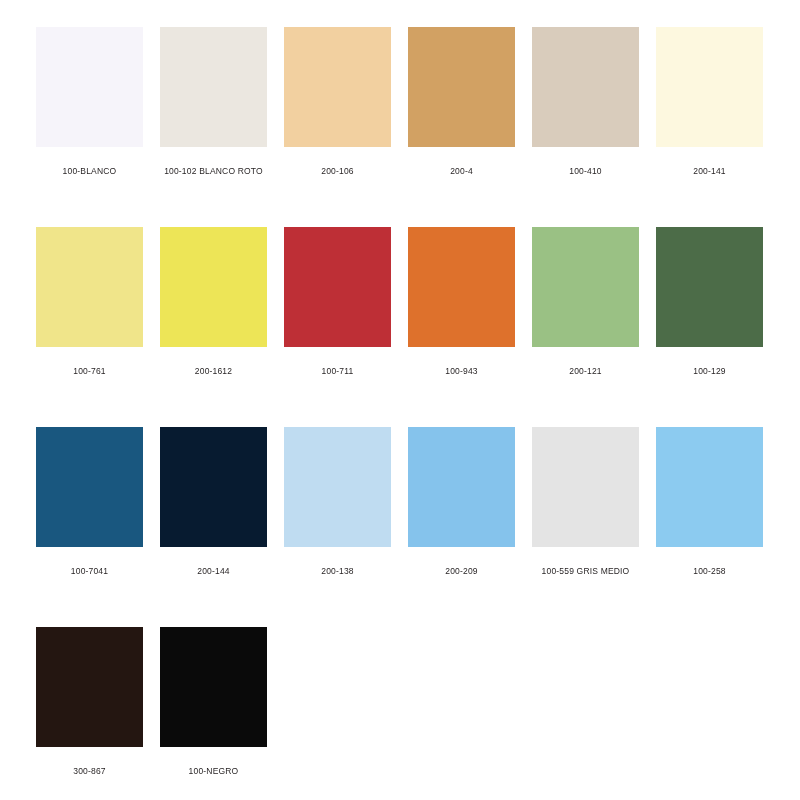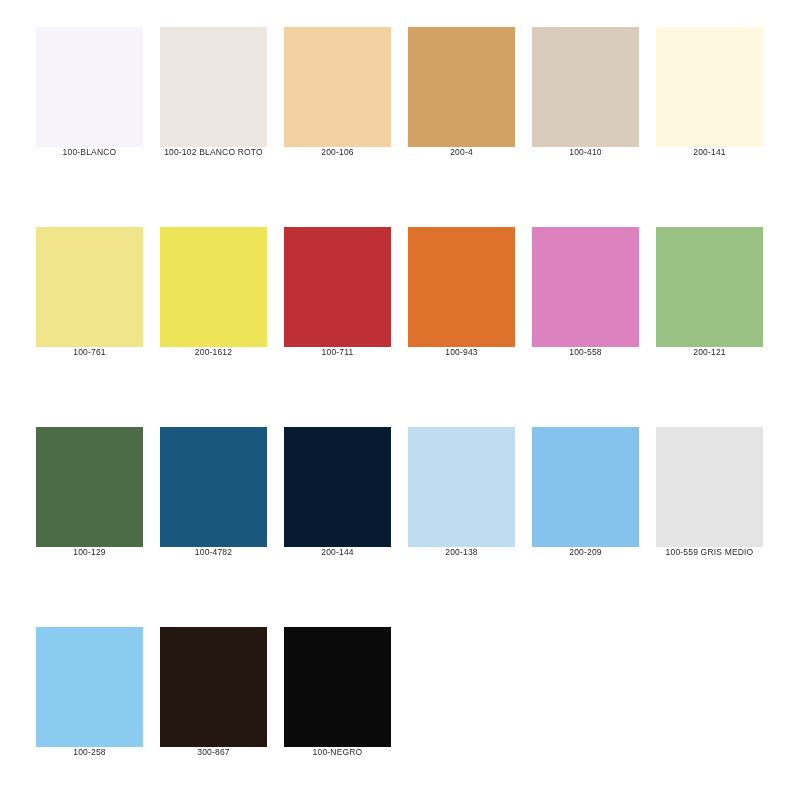--- a/index.html
+++ b/index.html
@@ -45,20 +45,21 @@
   }
 
   .swatch-chip {
     width: 107px;
     height: 120px;
     display: block;
     box-sizing: border-box;
   }
 
   .swatch-label {
+    margin-top: 19px;
     font-size: 8.5px;
     line-height: 11px;
     color: #231f20;
     text-align: center;
     letter-spacing: 0.18px;
     white-space: nowrap;
     font-family: "Liberation Sans", sans-serif;
   }
 </style>
 </head>
@@ -100,34 +101,30 @@
       </div>
       <div class="swatch-cell">
         <div class="swatch-chip" style="background: rgb(190, 47, 54);"></div>
         <div class="swatch-label">100-711</div>
       </div>
       <div class="swatch-cell">
         <div class="swatch-chip" style="background: rgb(222, 113, 44);"></div>
         <div class="swatch-label">100-943</div>
       </div>
       <div class="swatch-cell">
-        <div class="swatch-chip" style="background: rgb(220, 131, 191);"></div>
-        <div class="swatch-label">100-558</div>
-      </div>
-      <div class="swatch-cell">
         <div class="swatch-chip" style="background: rgb(154, 193, 132);"></div>
         <div class="swatch-label">200-121</div>
       </div>
       <div class="swatch-cell">
         <div class="swatch-chip" style="background: rgb(76, 108, 72);"></div>
         <div class="swatch-label">100-129</div>
       </div>
       <div class="swatch-cell">
         <div class="swatch-chip" style="background: rgb(25, 87, 127);"></div>
-        <div class="swatch-label">100-4782</div>
+        <div class="swatch-label">100-7041</div>
       </div>
       <div class="swatch-cell">
         <div class="swatch-chip" style="background: rgb(7, 27, 48);"></div>
         <div class="swatch-label">200-144</div>
       </div>
       <div class="swatch-cell">
         <div class="swatch-chip" style="background: rgb(191, 220, 241);"></div>
         <div class="swatch-label">200-138</div>
       </div>
       <div class="swatch-cell">

